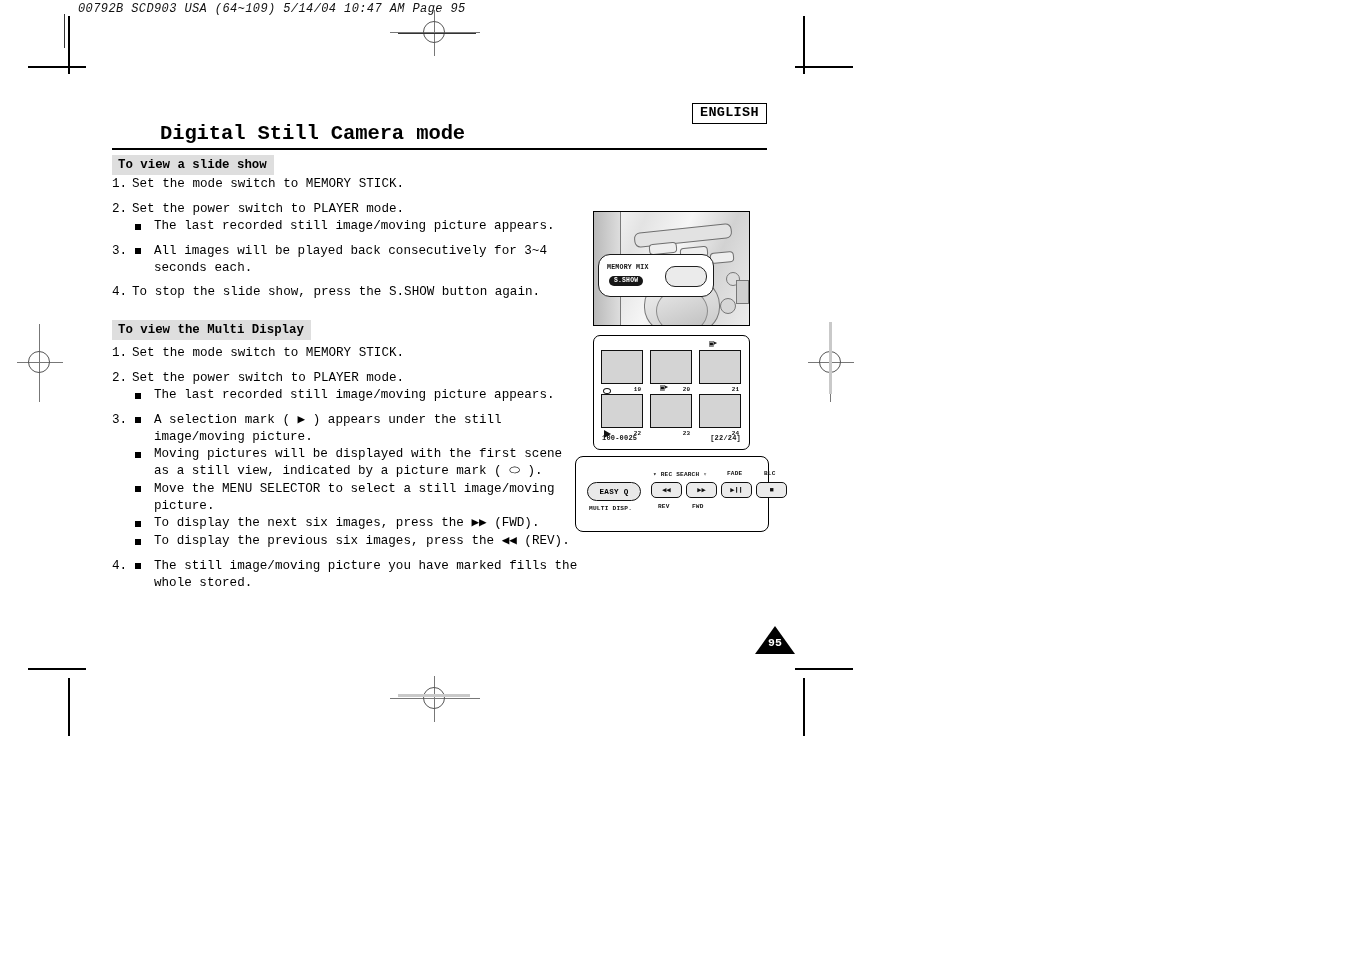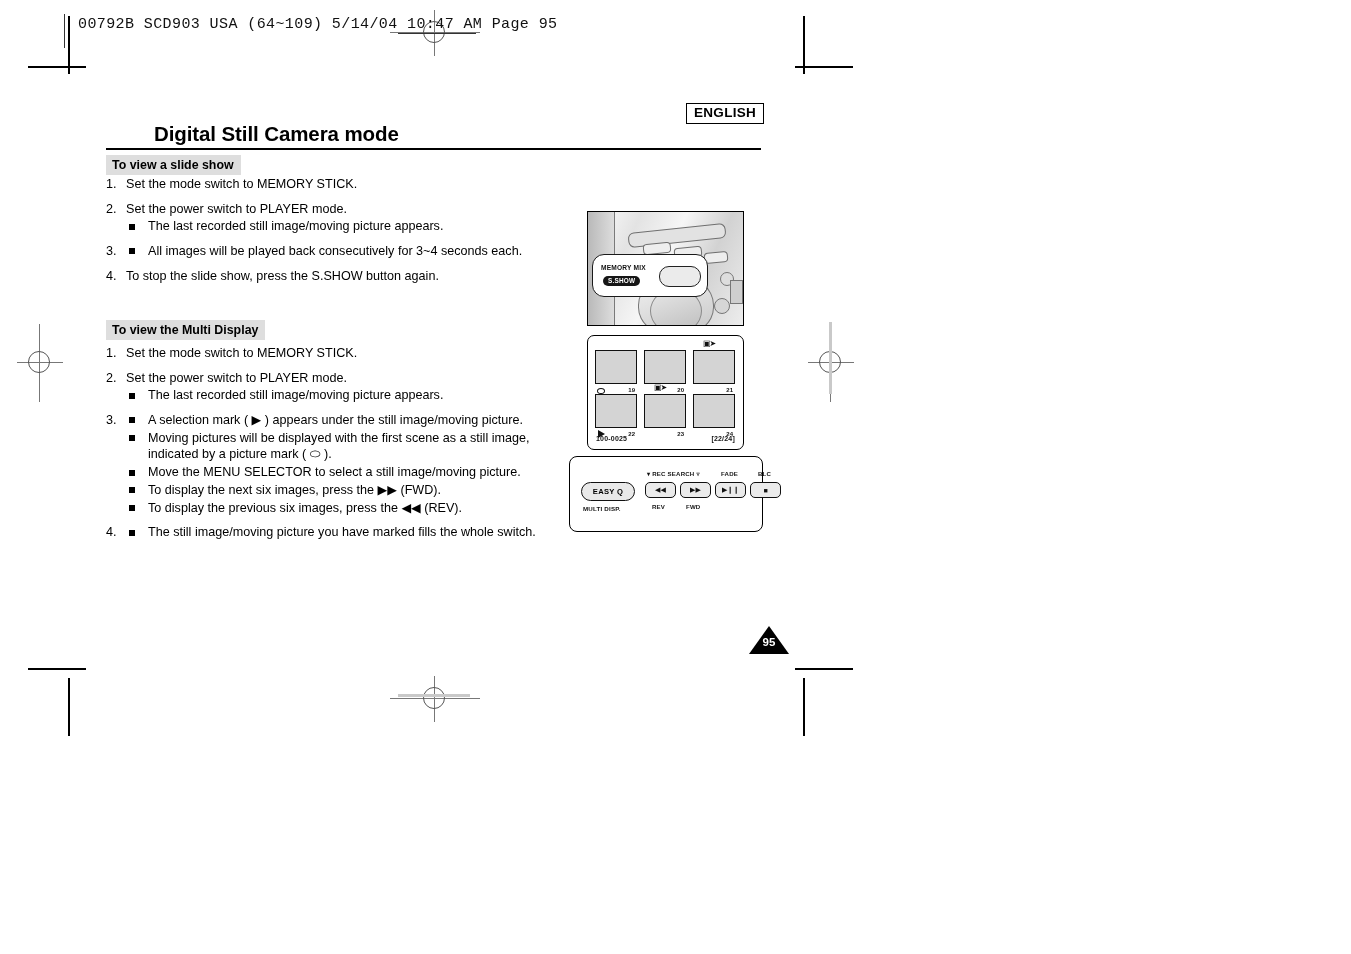--- a/index.html
+++ b/index.html
@@ -43,45 +43,46 @@
   }
   .reg.tall .rv { height: 78px; top: -16px; }
   .reg.wide .rh { width: 90px; left: -22px; }
 
   
   .edge-bar { position: absolute; background: #c9c9c9; }
 
   
   .slug {
     position: absolute;
-    left: 78px; top: 16px;
+    left: 78px; top: 2px;
     font-family: "Liberation Mono", "DejaVu Sans Mono", monospace;
-    font-size: 15px;
+    font-size: 12px;
     letter-spacing: 0.4px;
     white-space: nowrap;
     color: #111;
+    font-style: italic;
   }
   .slug-rule {
     position: absolute;
     left: 398px; top: 33px;
     width: 78px; height: 1px;
     background: #333;
   }
   .slug-tick {
     position: absolute;
     left: 64px; top: 14px;
     width: 1px; height: 34px;
     background: #333;
   }
 
   
   .page {
     position: absolute;
-    left: 0; top: 0;
-    width: 1131px; height: 954px;
+    left: 6px; top: 0;
+    width: 1131px; height: 954px; font-family: Liberation Mono, monospace;
   }
 
   .english-badge {
     position: absolute;
     left: 686px; top: 103px;
     border: 1.5px solid #000;
     padding: 2px 7px 3px 7px;
     font-size: 13.5px;
     font-weight: bold;
     letter-spacing: 0.3px;
@@ -548,21 +549,21 @@
 
     <div class="step">
       <span class="num">3.</span>
       <div class="bullets">
         <div class="bullet">
           <span class="sq"></span>
           <span>A selection mark ( ▶ ) appears under the still image/moving picture.</span>
         </div>
         <div class="bullet">
           <span class="sq"></span>
-          <span>Moving pictures will be displayed with the first scene as a still image, indicated by a picture mark ( ⬭ ).</span>
+          <span>Moving pictures will be displayed with the first scene as a still view, indicated by a picture mark ( ⬭ ).</span>
         </div>
         <div class="bullet">
           <span class="sq"></span>
           <span>Move the MENU SELECTOR to select a still image/moving picture.</span>
         </div>
         <div class="bullet">
           <span class="sq"></span>
           <span>To display the next six images, press the ▶▶ (FWD).</span>
         </div>
         <div class="bullet">
@@ -570,21 +571,21 @@
           <span>To display the previous six images, press the ◀◀ (REV).</span>
         </div>
       </div>
     </div>
 
     <div class="step">
       <span class="num">4.</span>
       <div class="bullets">
         <div class="bullet">
           <span class="sq"></span>
-          <span>The still image/moving picture you have marked fills the whole switch.</span>
+          <span>The still image/moving picture you have marked fills the whole stored.</span>
         </div>
       </div>
     </div>
   </div>
 
   <div class="fig-camera">
     <div class="cam-body"></div>
     <div class="cam-strap"></div>
     <div class="cam-top-bar"></div>
     <div class="cam-btn-a"></div>

